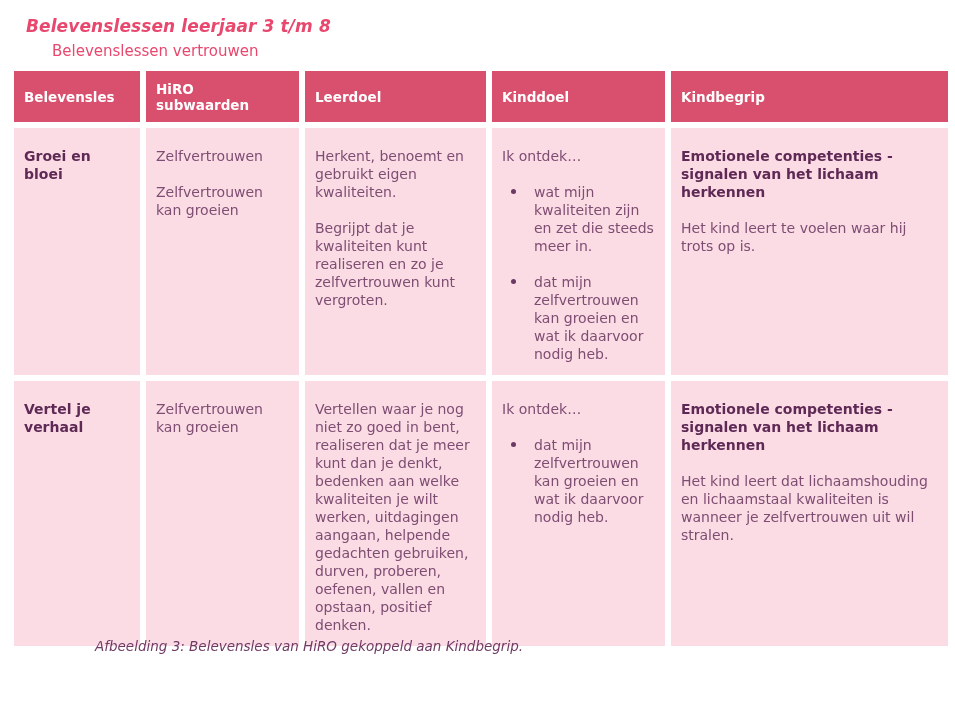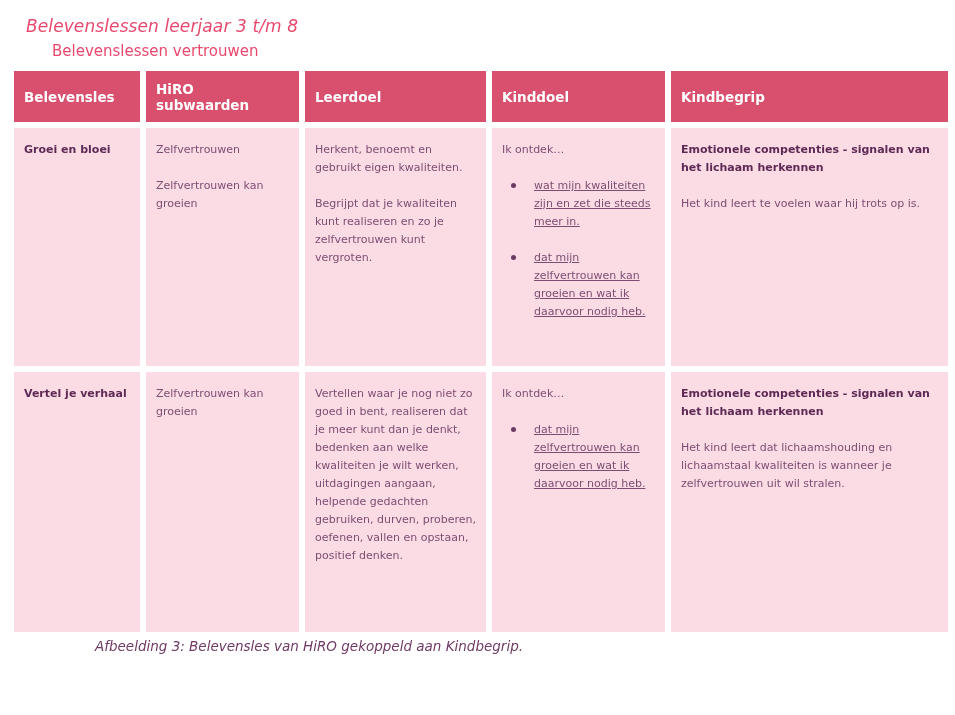--- a/index.html
+++ b/index.html
@@ -9,21 +9,21 @@
     height: 715px;
     background: #ffffff;
     font-family: "DejaVu Sans", "Liberation Sans", sans-serif;
     overflow: hidden;
   }
   .doc-title {
     position: absolute;
     left: 26px;
     top: 16px;
     font-size: 17px;
-    font-weight: normal;
+    font-weight: bold;
     font-style: italic;
     color: #e8486e;
     letter-spacing: 0.1px;
   }
   .doc-subtitle {
     position: absolute;
     left: 26px;
     top: 42px;
     font-size: 15px;
     color: #e8486e;
@@ -43,42 +43,42 @@
     background: #d8506e;
     color: #ffffff;
     font-weight: bold;
     font-size: 13.5px;
     display: flex;
     align-items: center;
     padding: 17px 10px;
   }
   .td {
     background: #fbdce5;
-    padding: 13px 10px 12px 10px;
-    font-size: 11px;
+    padding: 19px 10px 12px 10px;
+    font-size: 14px;
     line-height: 18px;
     color: #7e4d72;
   }
   .td p { margin: 0 0 18px 0; }
   .td p:last-child { margin-bottom: 0; }
   .bold-purple {
     font-weight: bold;
     color: #5e2a55;
   }
   .bullet-row { display: flex; margin: 0 0 18px 0; }
   .bullet-row:last-child { margin-bottom: 0; }
   .bullet-dot {
     flex: 0 0 auto;
     width: 5px;
     height: 5px;
     border-radius: 50%;
     background: #6b3a62;
     margin: 6px 0 0 9px;
   }
-  .bullet-text { margin-left: 18px; text-decoration: underline; }
+  .bullet-text { margin-left: 18px; }
   .caption {
     position: absolute;
     left: 95px;
     top: 638px;
     font-size: 13.5px;
     font-style: italic;
     color: #6f3a64;
   }
 </style>
 </head>

